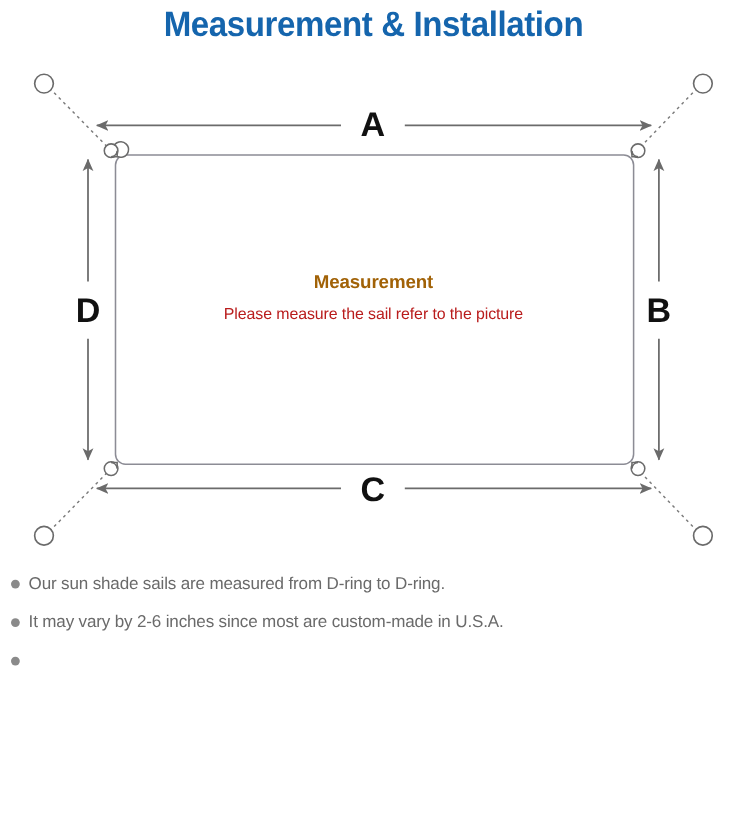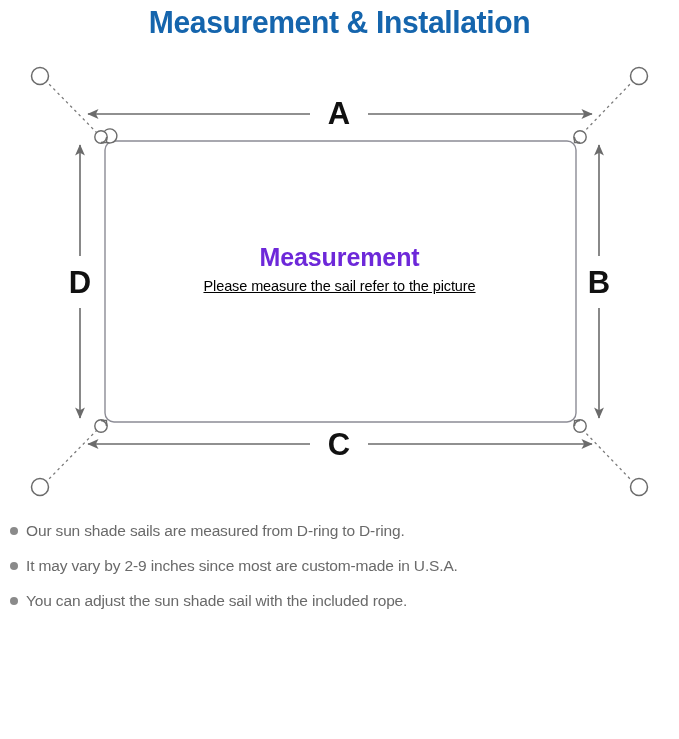--- a/index.html
+++ b/index.html
@@ -45,33 +45,32 @@
 
   .center-block {
     position: absolute;
     left: 0;
     top: 196px;
     width: 679px;
     text-align: center;
     pointer-events: none;
   }
   .center-title {
-    font-size: 25px;
+    font-size: 17px;
     font-weight: bold;
-    color: #6d28d9;
+    color: #a16207;
     line-height: 30px;
     letter-spacing: -0.1px;
   }
   .center-sub {
     font-size: 14.5px;
-    color: #000000;
+    color: #b91c1c;
     line-height: 22px;
     letter-spacing: -0.1px;
     margin-top: 3px;
-    text-decoration: underline;
   }
 
   #notes-list {
     position: absolute;
     left: 0;
     top: 520px;
     width: 679px;
   }
   .note-item {
     position: relative;
@@ -168,19 +167,18 @@
   </div>
 </div>
 
 <div id="notes-list">
   <div class="note-item">
     <span class="note-bullet"></span>
     <span>Our sun shade sails are measured from D-ring to D-ring.</span>
   </div>
   <div class="note-item">
     <span class="note-bullet"></span>
-    <span>It may vary by 2-9 inches since most are custom-made in U.S.A.</span>
+    <span>It may vary by 2-6 inches since most are custom-made in U.S.A.</span>
   </div>
   <div class="note-item">
     <span class="note-bullet"></span>
-    <span>You can adjust the sun shade sail with the included rope.</span>
   </div>
 </div>
 
 </body></html>

